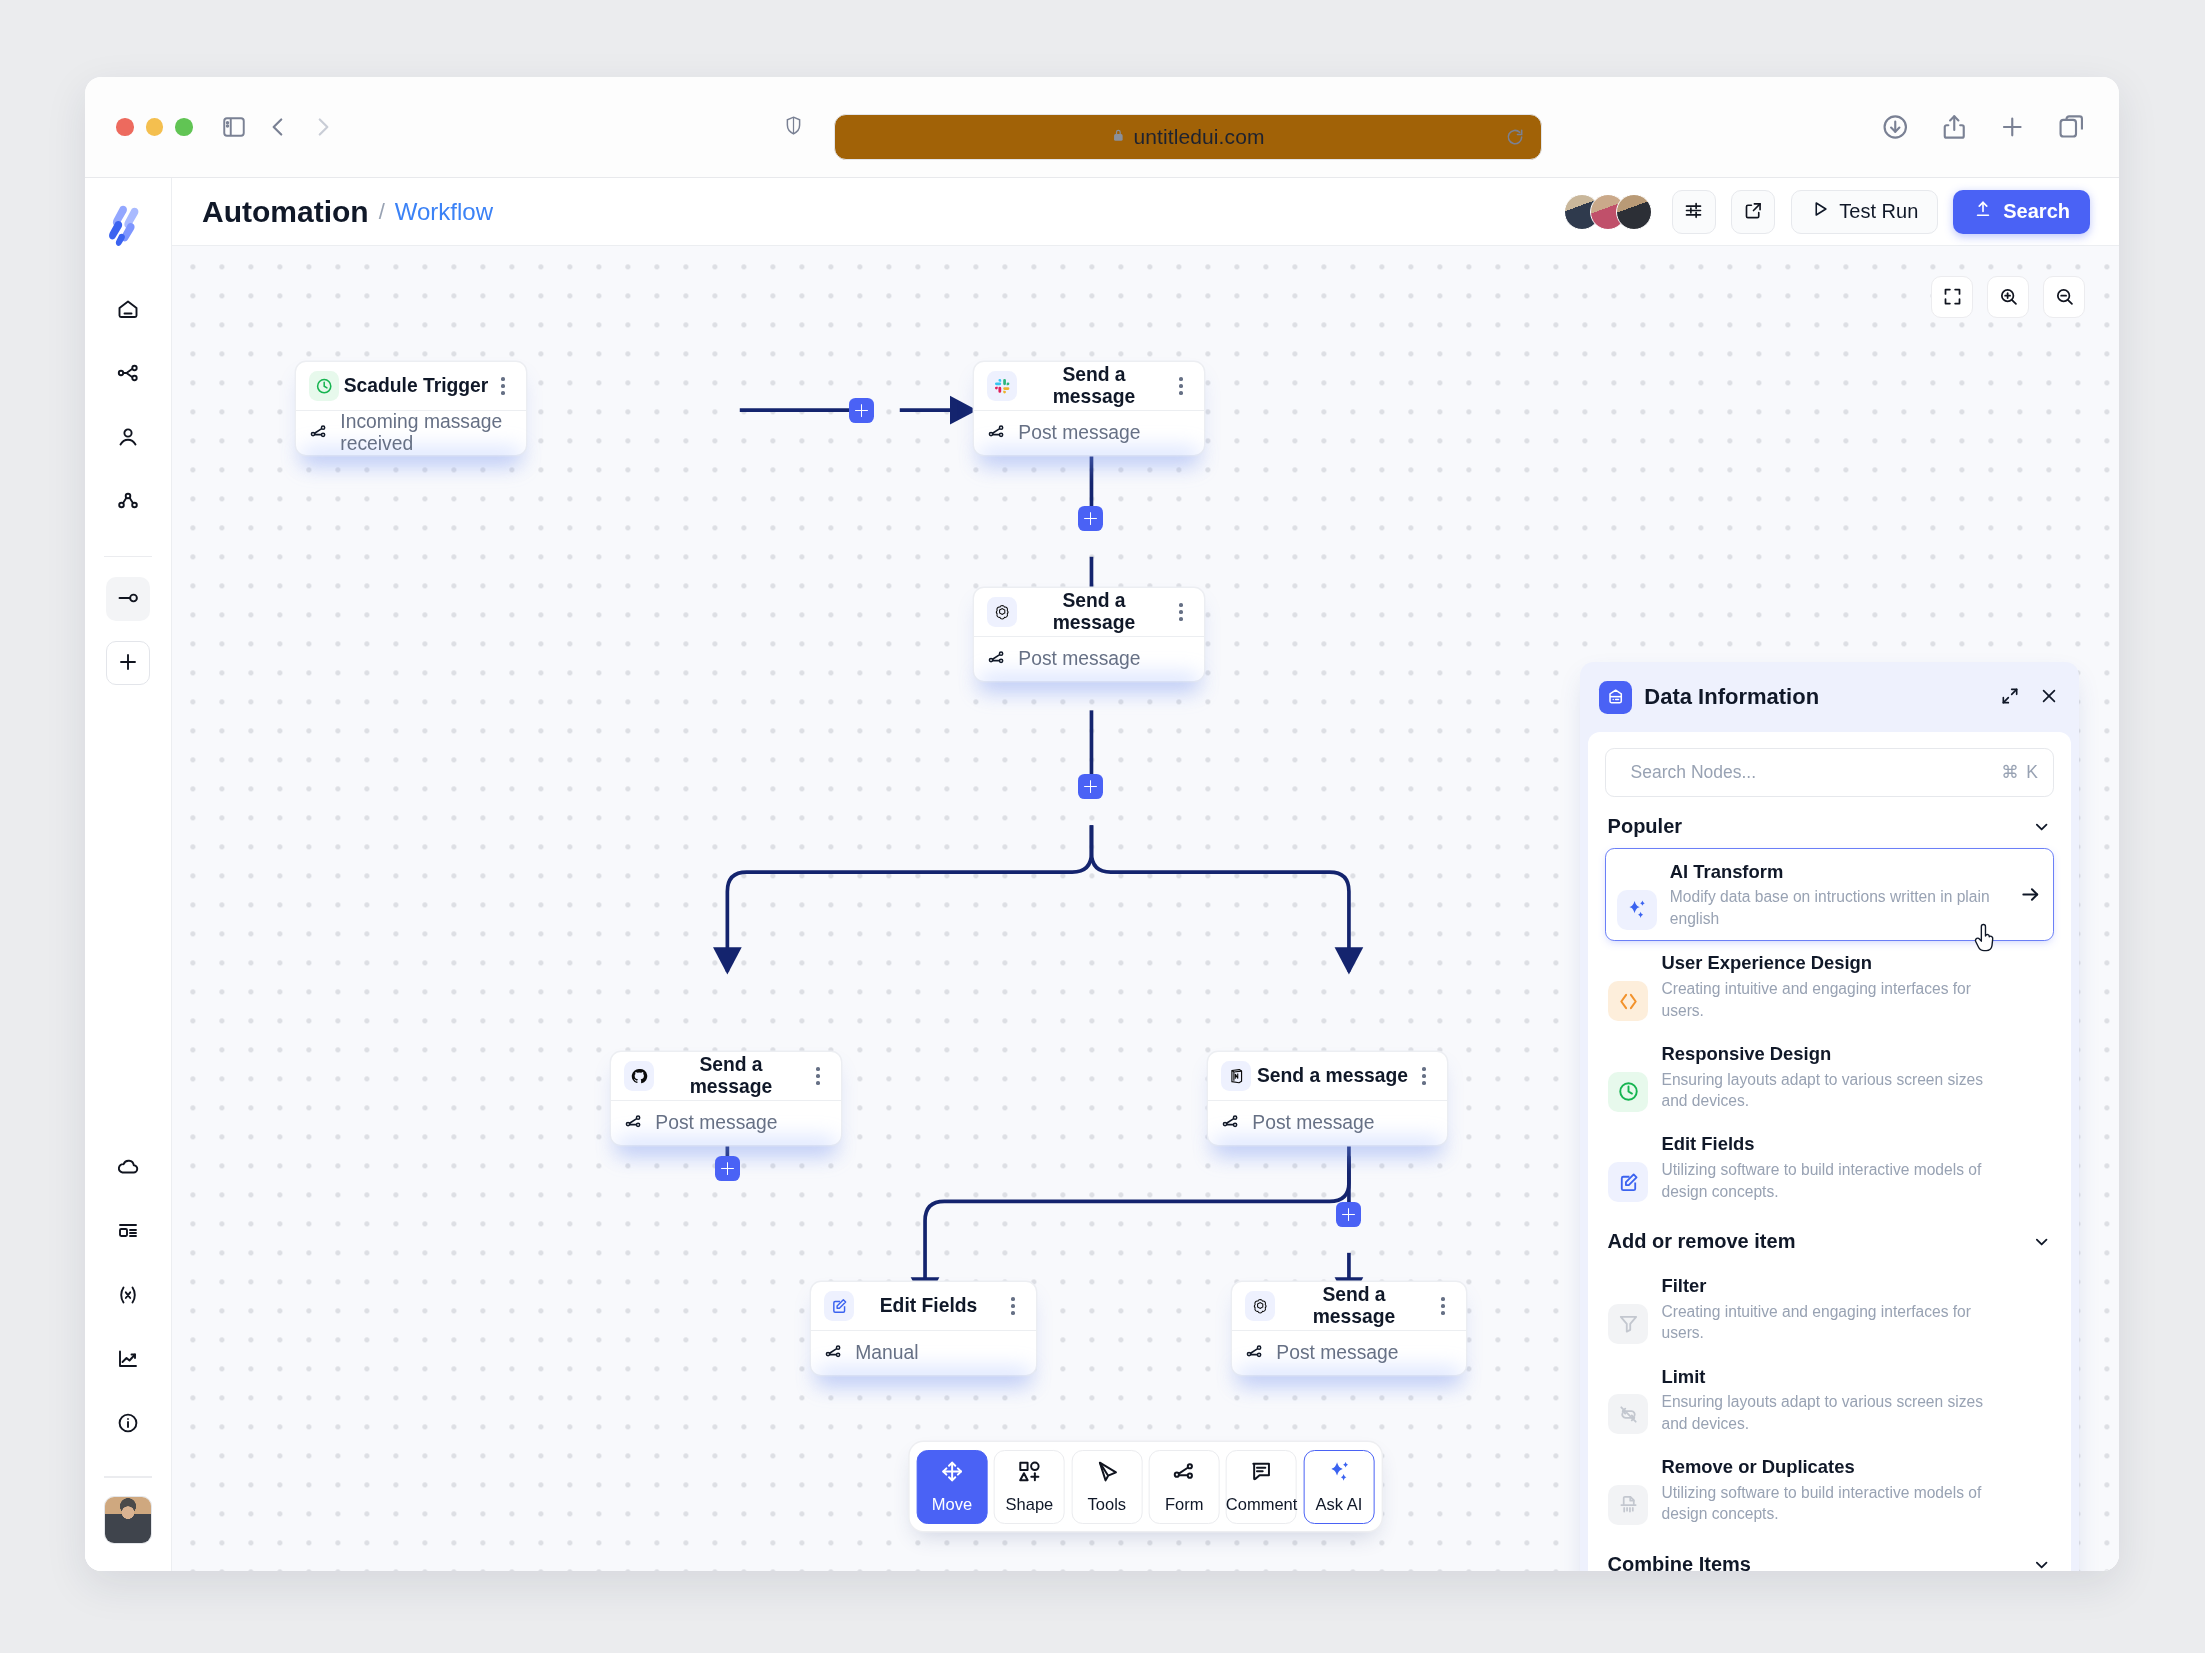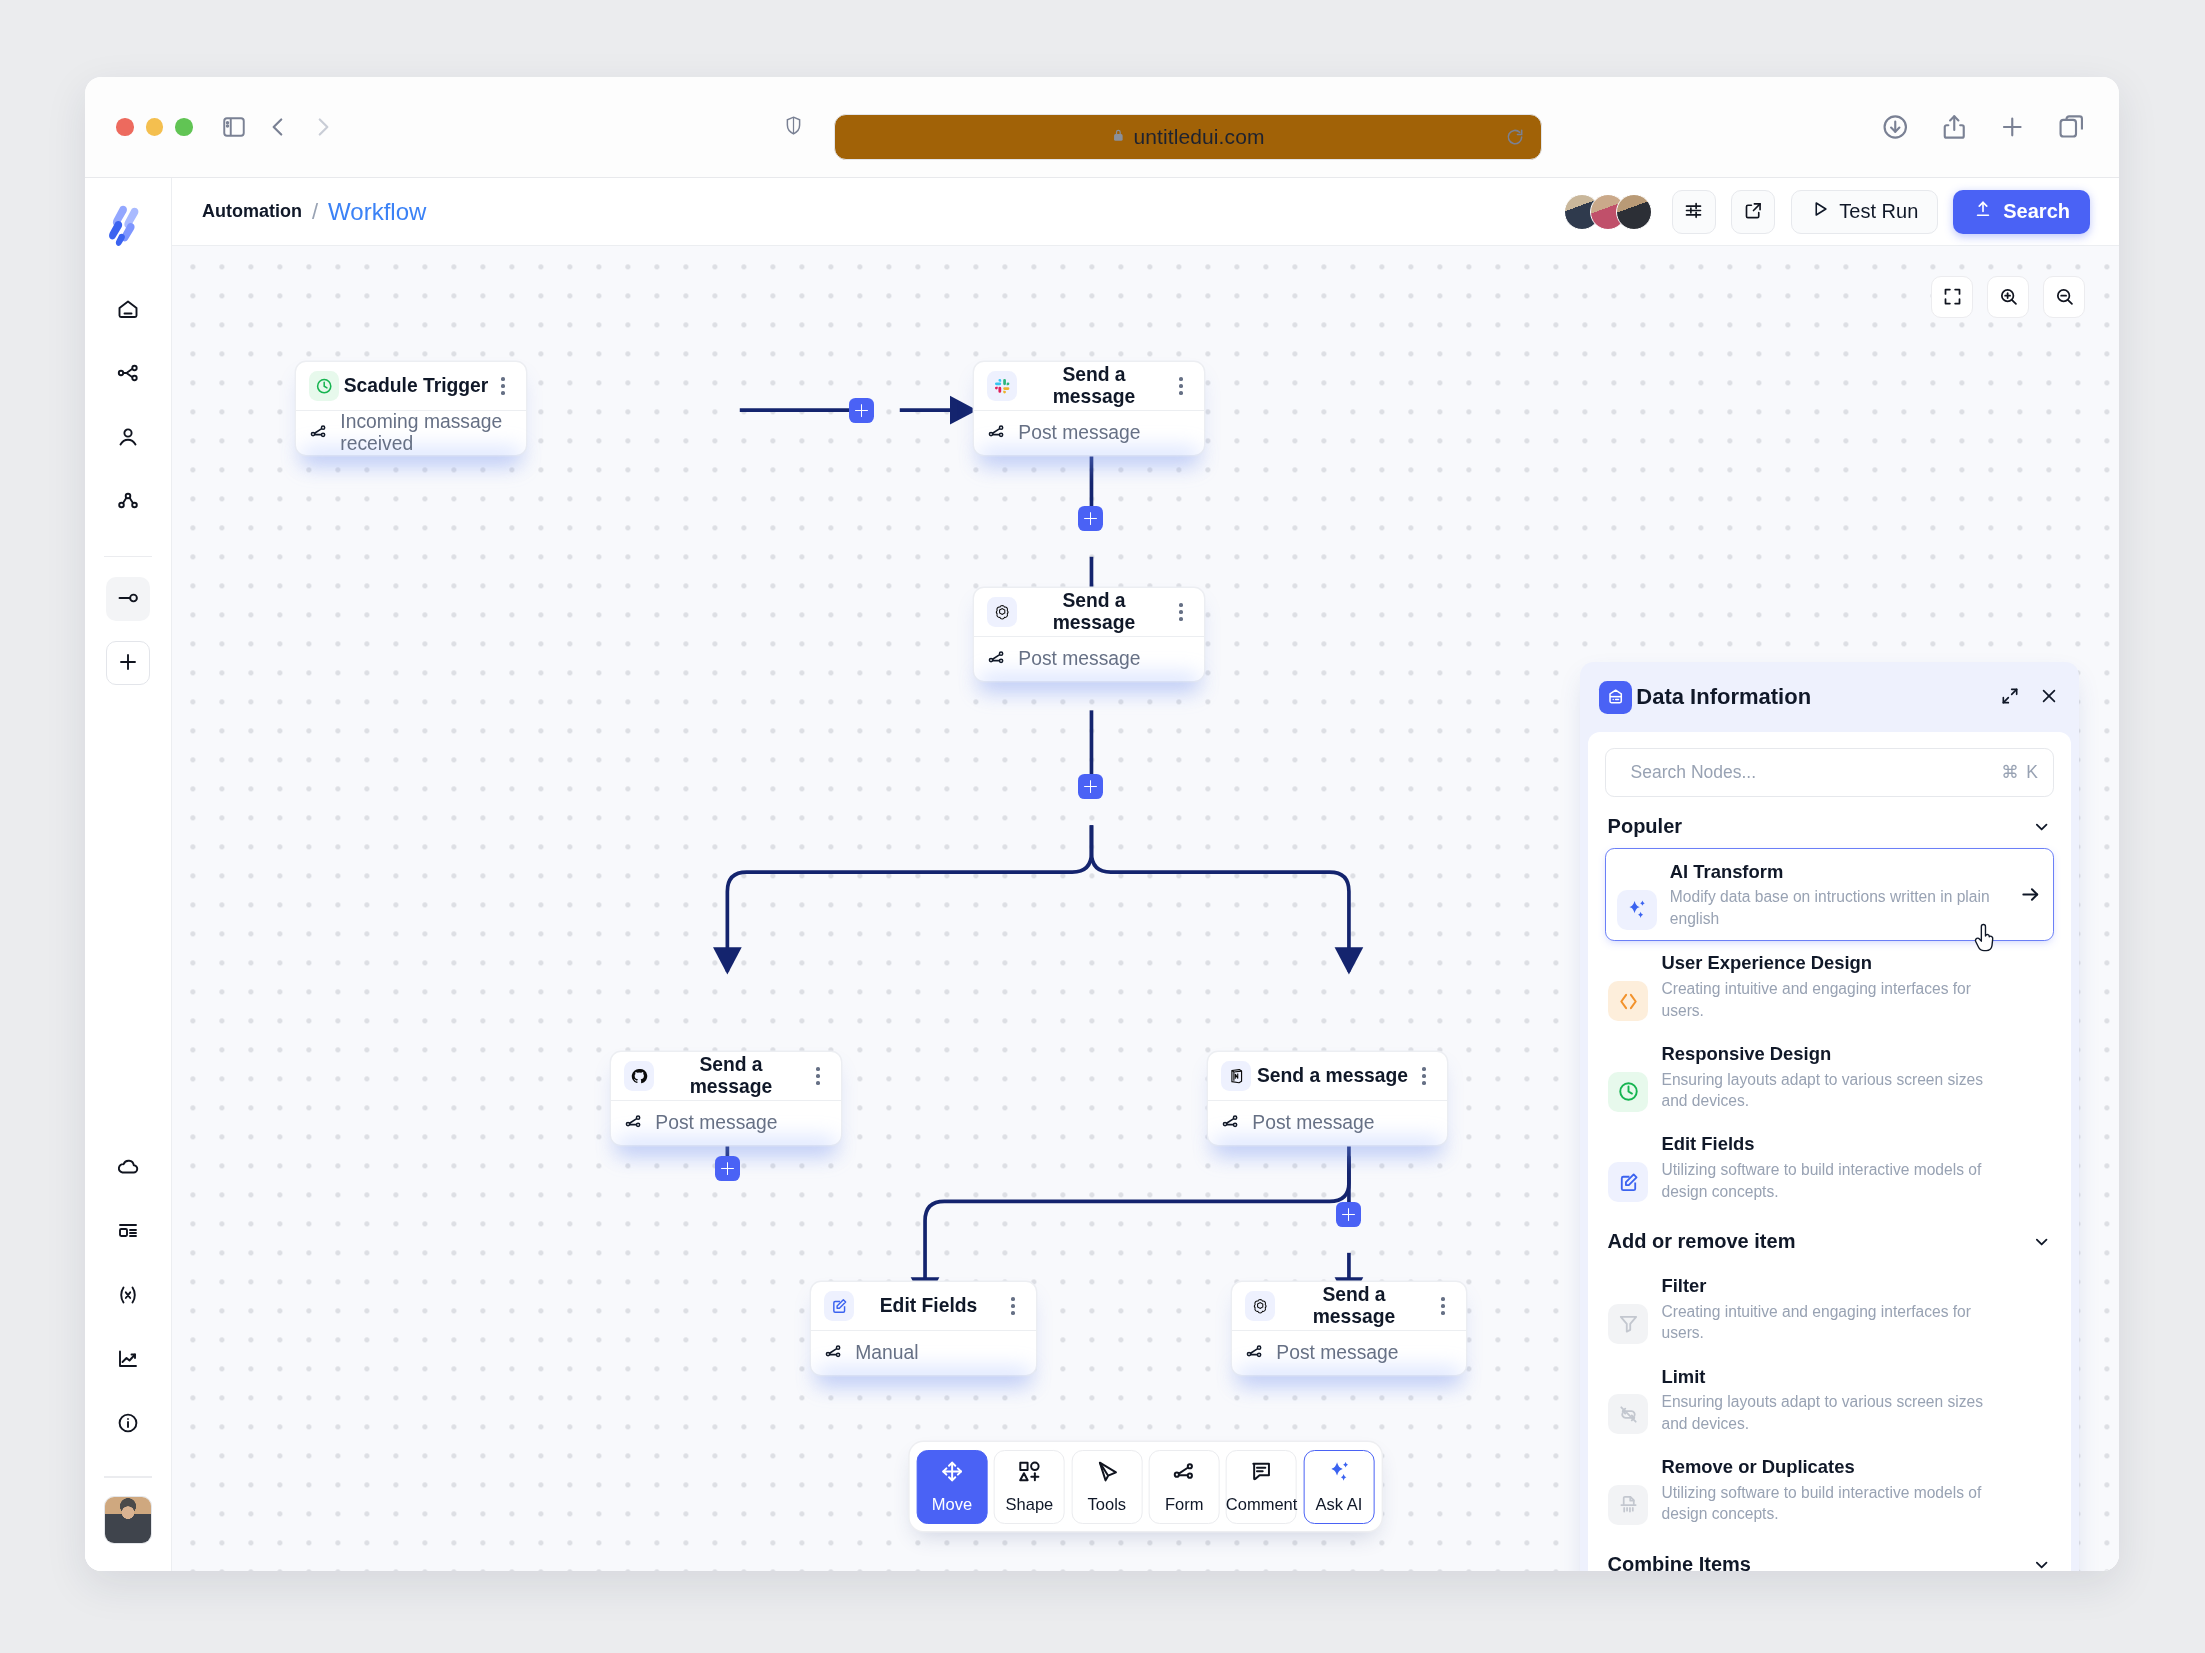--- a/index.html
+++ b/index.html
@@ -68,21 +68,21 @@
       radial-gradient(circle at 50% 34%, #d9b392 0 16%, transparent 17%),
       radial-gradient(circle at 50% 20%, #4a4a4a 0 18%, transparent 19%),
       linear-gradient(180deg,#cfa87f 0 38%, #3f444c 38% 100%);
   }
 
   
   .main { flex:1; display:flex; flex-direction:column; min-width:0; }
 
   .topbar { height:68px; background:#fff; border-bottom:1.4px solid #eceef1;
     display:flex; align-items:center; padding:0 29px 0 30px; flex:0 0 68px; }
-  .crumb { font-size:18px; color:#101828; font-weight:600; }
+  .crumb { font-size:30px; color:#101828; font-weight:600; }
   .crumb-sep { font-size:22px; color:#98a2b3; margin:0 10px; font-weight:400; }
   .crumb-sub { font-size:24px; color:#3b82f6; font-weight:500; }
 
   .topbar-right { margin-left:auto; display:flex; align-items:center; gap:15.6px; }
   .avatars { display:flex; margin-right:3.7px; }
   .av { width:36px; height:36px; border-radius:50%; border:1.8px solid #fff; margin-left:-10px; overflow:hidden; }
   .av:first-child{margin-left:0;}
   .av1{background:linear-gradient(160deg,#c9b79b 0 35%,#2f3a4d 35% 100%);}
   .av2{background:linear-gradient(160deg,#caa98a 0 40%,#c0506a 40% 100%);}
   .av3{background:linear-gradient(160deg,#b99a76 0 38%,#2c2f36 38% 100%);}
@@ -147,21 +147,21 @@
   .tool.ai { border-color:#4a62f5; border-width:1.8px; }
 
   
   .panel { position:absolute; right:40px; top:416px; width:499px;
     background:#eef1fd; border-radius:13.8px; padding:0 0 8.3px; z-index:9;
     box-shadow:0 11px 27.6px -8.3px rgba(60,80,160,.22); }
   .panel-head { display:flex; align-items:center; height:70px; padding:0 20px 0 19.3px; }
   .panel-ico { width:33px; height:33px; border-radius:8.3px; background:#4a62f5;
     display:flex; align-items:center; justify-content:center; flex:0 0 33px; }
   .panel-ico svg { width:19.3px; height:19.3px; color:#fff; }
-  .panel-title { font-size:22px; font-weight:600; color:#101828; margin-left:4px; }
+  .panel-title { font-size:22px; font-weight:600; color:#101828; margin-left:12px; }
   .panel-head-actions { margin-left:auto; display:flex; align-items:center; gap:19.3px; color:#101828; }
   .panel-head-actions svg { width:20px; height:20px; }
 
   .panel-body { background:#fff; border-radius:12px; margin:0 8.3px; padding:15.6px 16.5px 13.8px; }
 
   .search { height:49px; border:1.4px solid #e6e8ec; border-radius:9.2px; display:flex; align-items:center;
     padding:0 13.8px; gap:11px; }
   .search input { border:0; outline:0; flex:1; font-size:17.5px; color:#667085; font-family:inherit; background:transparent; }
   .search input::placeholder{color:#98a2b3;}
   .kbd { font-size:17.5px; color:#98a2b3; letter-spacing:1.4px; }

